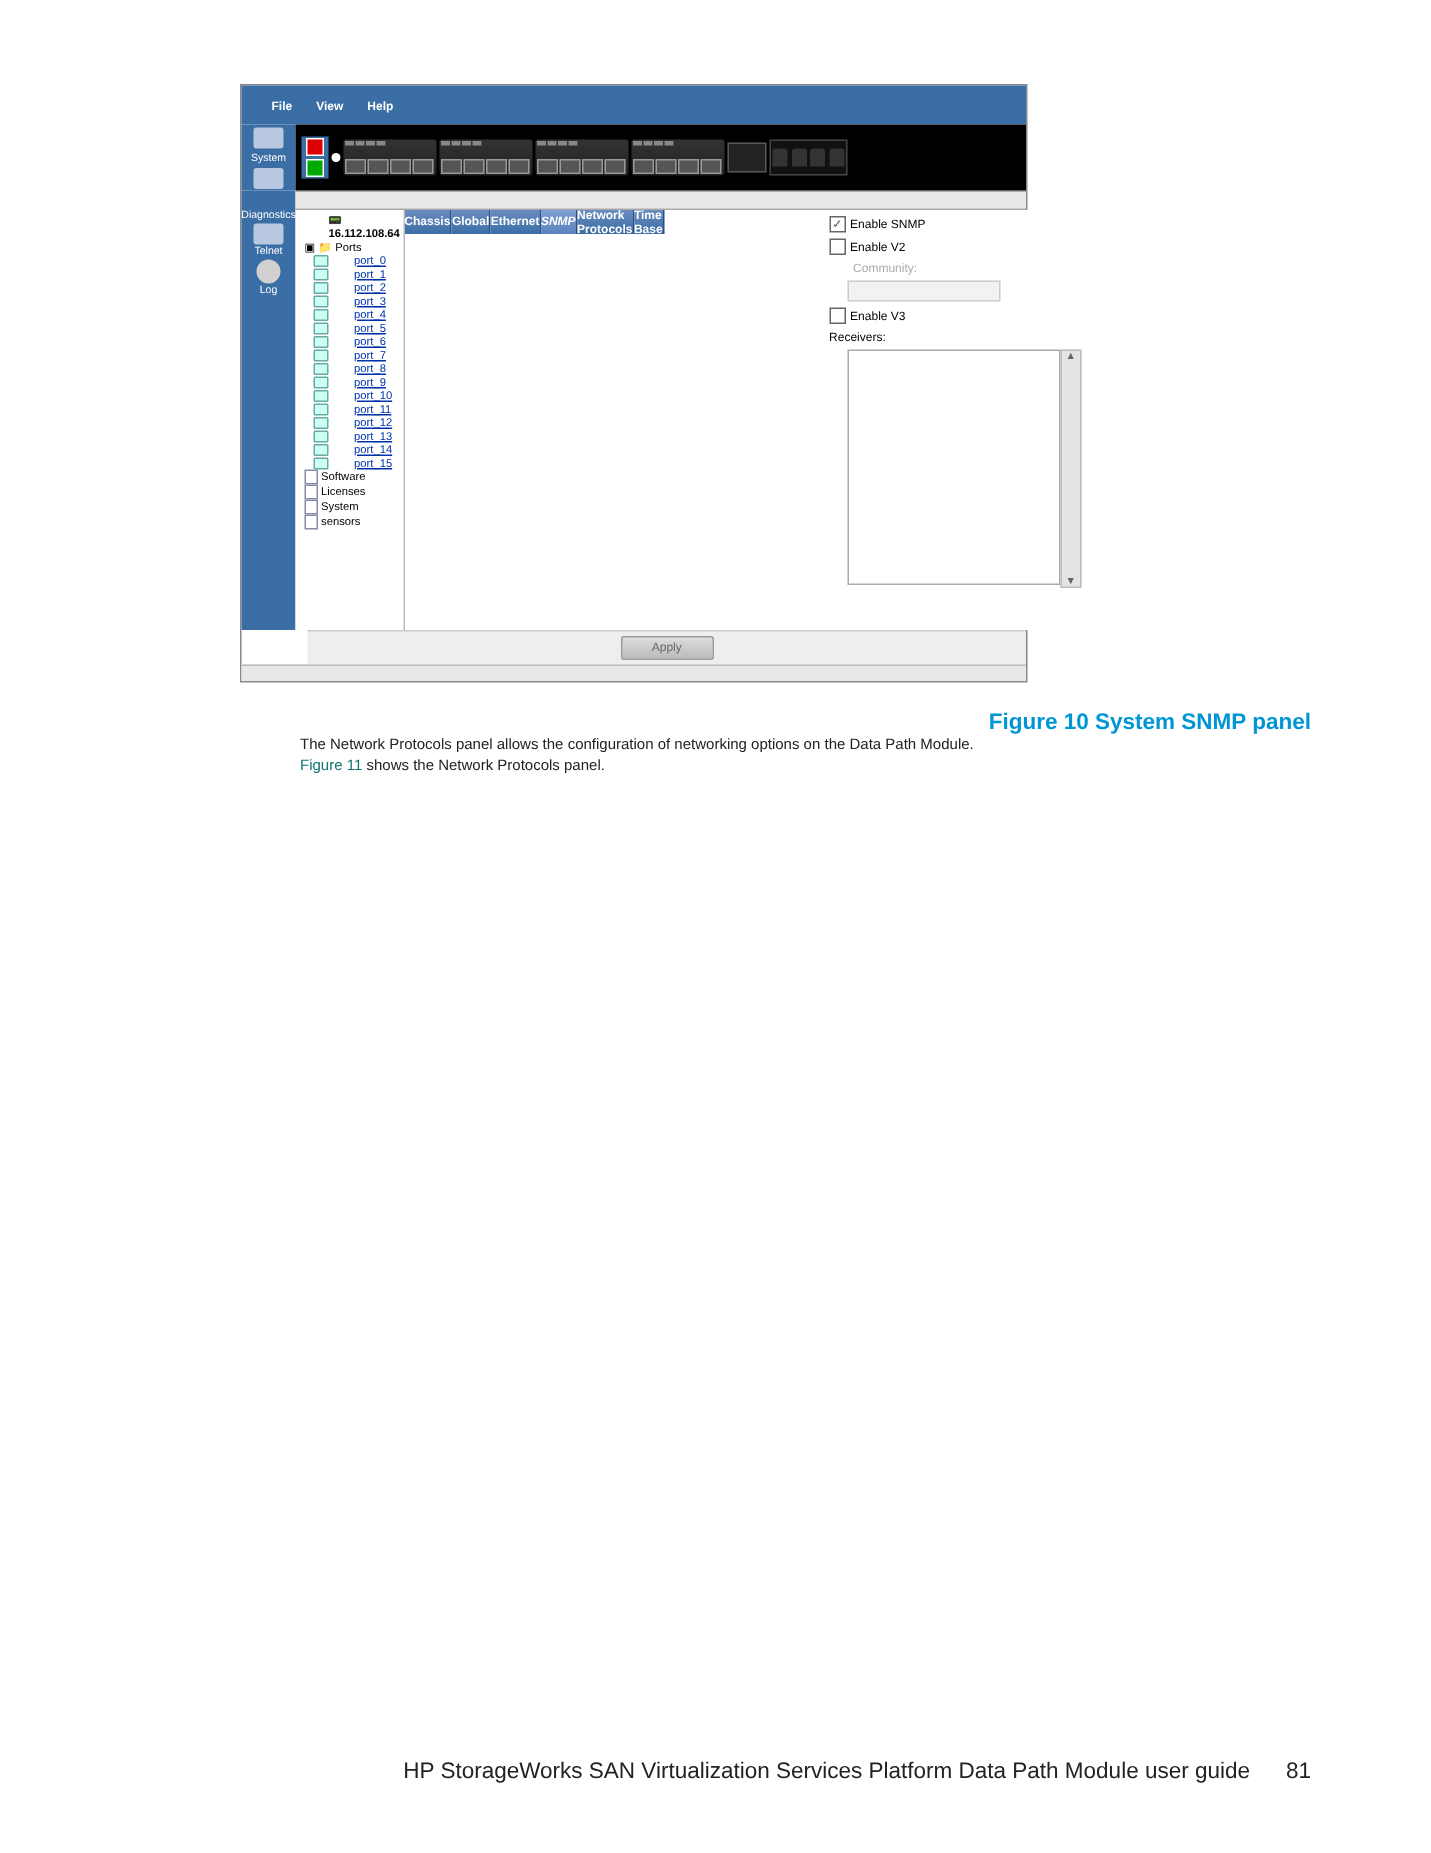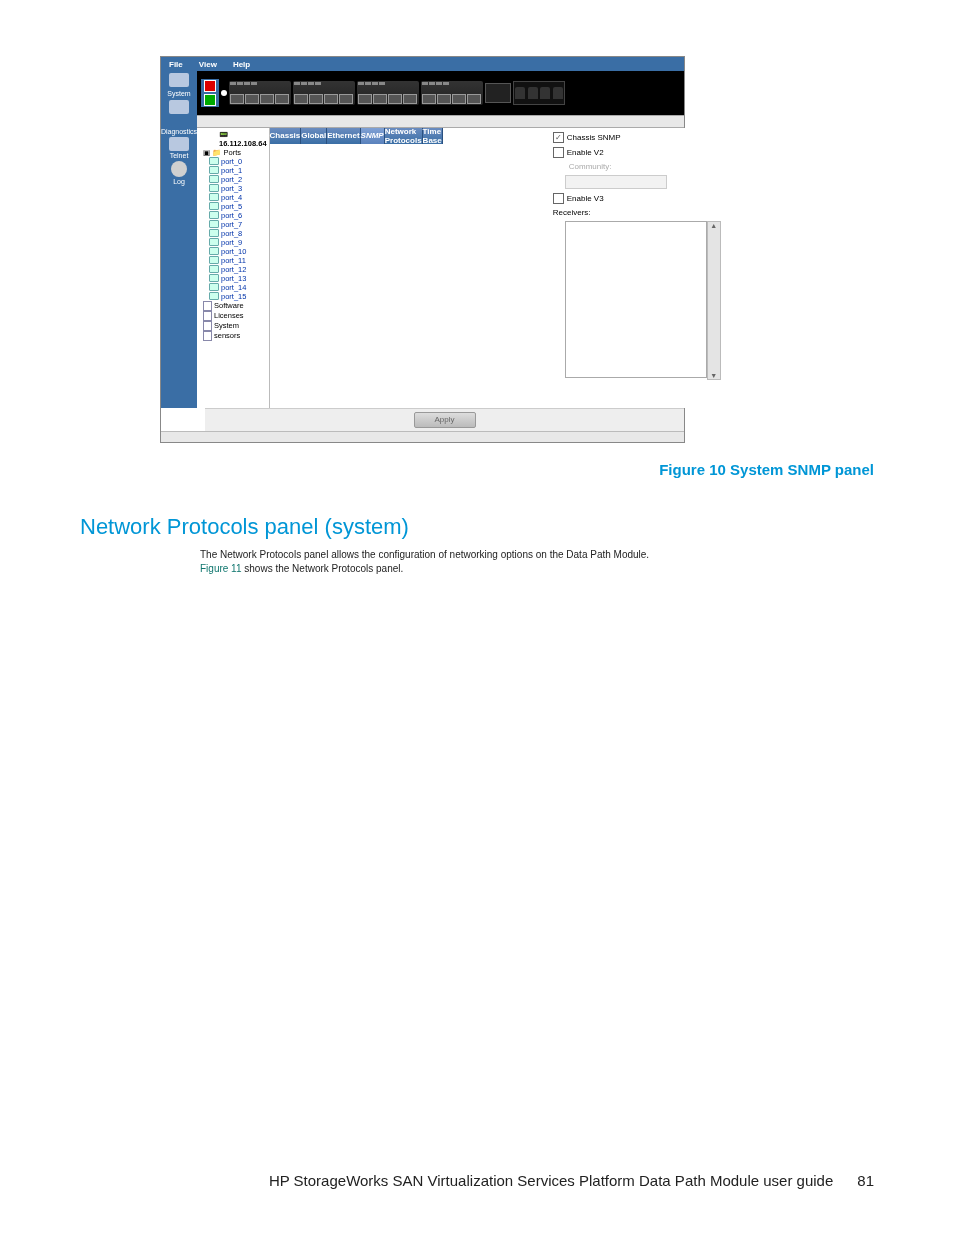--- a/index.html
+++ b/index.html
@@ -30,23 +30,24 @@
     padding: 0 3px;
   }
   .titlebar-left { display: flex; align-items: center; gap: 3px; font-weight: bold; color: #333; }
   .title-icon { width: 10px; height: 10px; background: #4a78c8; border-radius: 1px; }
   .win-controls { display: flex; gap: 1px; }
   .win-btn { width: 12px; height: 10px; background: #eee; border: 1px solid #999; display:flex; align-items:center; justify-content:center; font-size:7px; line-height:1;}
   .menubar {
     display: flex;
     background: #3a6ea5;
     color: #fff;
-    height: 14px;
+    height: 26px;
     align-items: center;
     font-weight: bold;
+    padding-left: 12px;
   }
   .menubar span { padding: 0 8px; }
   .side-col {
     width: 36px;
     background: #3a6ea5;
     display: flex;
     flex-direction: column;
     align-items: center;
     color: #fff;
     font-size: 7px;
@@ -84,21 +85,21 @@
   }
   .tree-panel {
     width: 92px;
     background:#fff;
     border-right:1px solid #bbb;
     font-size: 7.5px;
     color:#03a;
     padding: 2px 2px;
   }
   .tree-root { font-weight:bold; color:#000;padding-left:20px;}
-  .tree-item { display:flex; align-items:flex-start; gap:2px; padding-left:10px; line-height:1.2;}
+  .tree-item { display:flex; align-items:flex-end; gap:17px; padding-left:10px; line-height:1.2;text-decoration:underline;}
   .tree-sub { padding-left:4px; color:#000; display:flex; align-items:center; gap:2px;}
   .port-ico { width:8px; height:6px; border:1px solid #6aa; background:#cfe; border-radius:1px;}
   .file-ico { width:7px; height:8px; background:#fff; border:1px solid #88a; position:relative;}
   .center-panel { flex:1; background:#fff; display:flex; flex-direction:row;}
   .tab-strip { display:flex; height:16px;}
   .tab {
     flex:1;
     background: linear-gradient(#6a8cc0,#3a6ea5);
     color:#fff;
     font-weight:bold;
@@ -359,21 +360,21 @@
           <div class="tab">Global</div>
           <div class="tab">Ethernet</div>
           <div class="tab sel">SNMP</div>
           <div class="tab">Network Protocols</div>
           <div class="tab">Time Base</div>
         </div>
         <div class="panel-body">
           <div class="form-col">
             <div class="chk-row">
               <div class="chk">✓</div>
-              <span style="color:#000;">Chassis SNMP</span>
+              <span style="color:#000;">Enable SNMP</span>
             </div>
             <div class="chk-row">
               <div class="chk"></div>
               <span style="color:#000;">Enable V2</span>
             </div>
             <div class="field-label">Community:</div>
             <div style="margin-left:12px;">
                 <div class="disabled-input"></div>
               </div>
             <div class="chk-row">
@@ -394,21 +395,20 @@
     </div>
 
     <div class="apply-row">
       <div class="apply-btn">Apply</div>
     </div>
     <div class="bottom-scroll"></div>
   </div>
 
   <div class="caption">Figure 10 System SNMP panel</div>
 
-  <h2 class="section">Network Protocols panel (system)</h2>
 
   <div class="body-text">The Network Protocols panel allows the configuration of networking options on the Data Path Module.</div>
   <div class="body-text">
     <span class="link">Figure 11</span><span> shows the Network Protocols panel.</span>
   </div>
 
 </div>
 
 <div class="footer">
   <span>HP StorageWorks SAN Virtualization Services Platform Data Path Module user guide</span>

